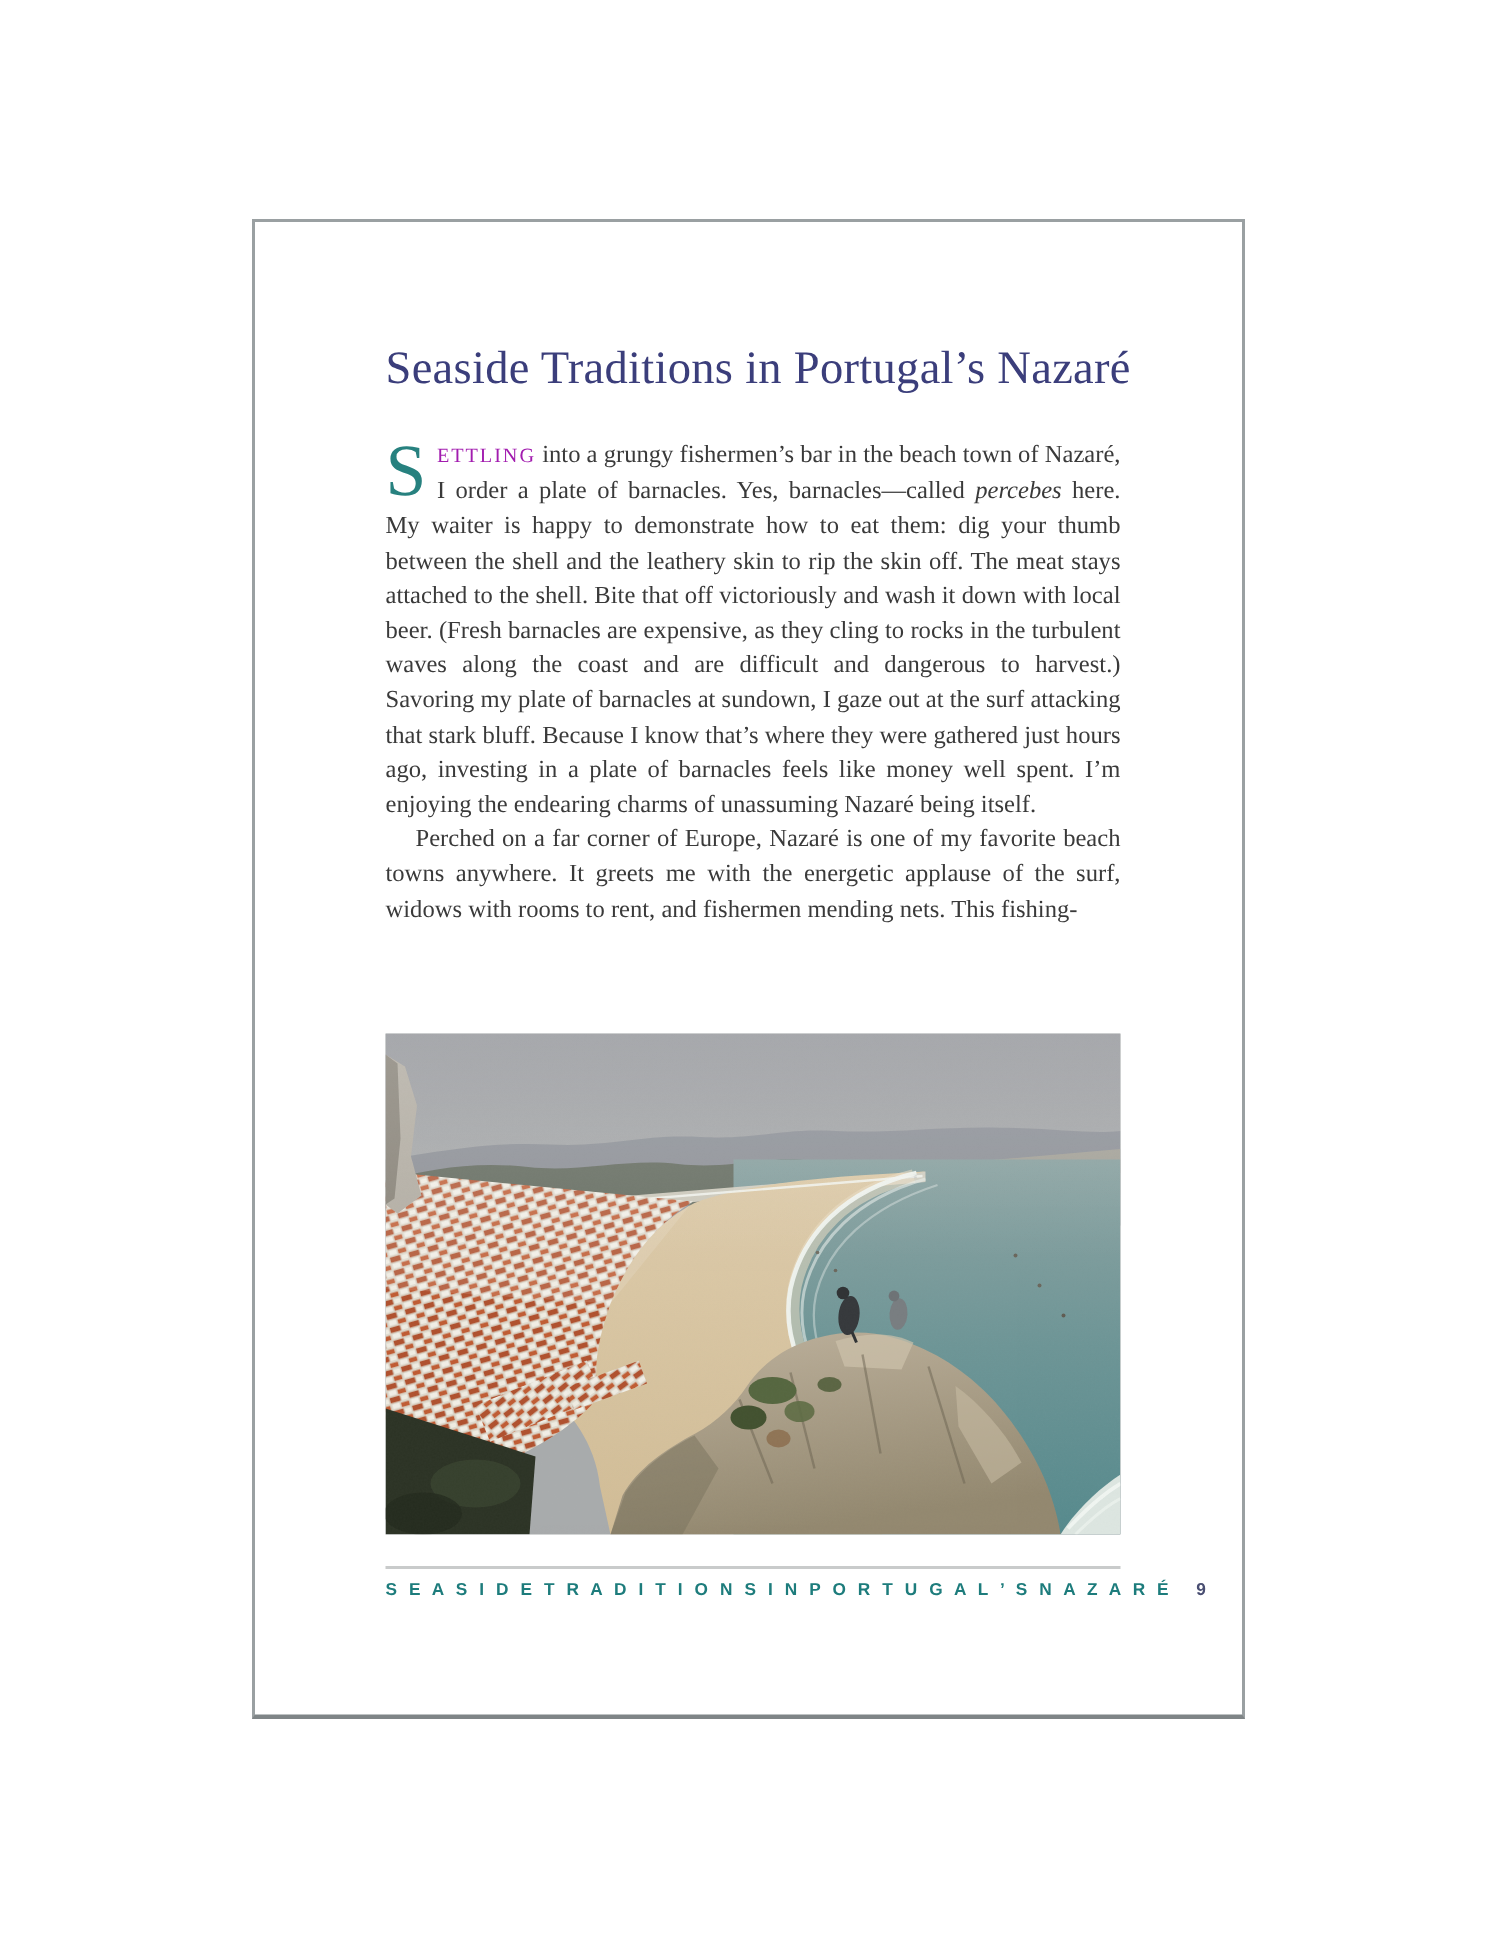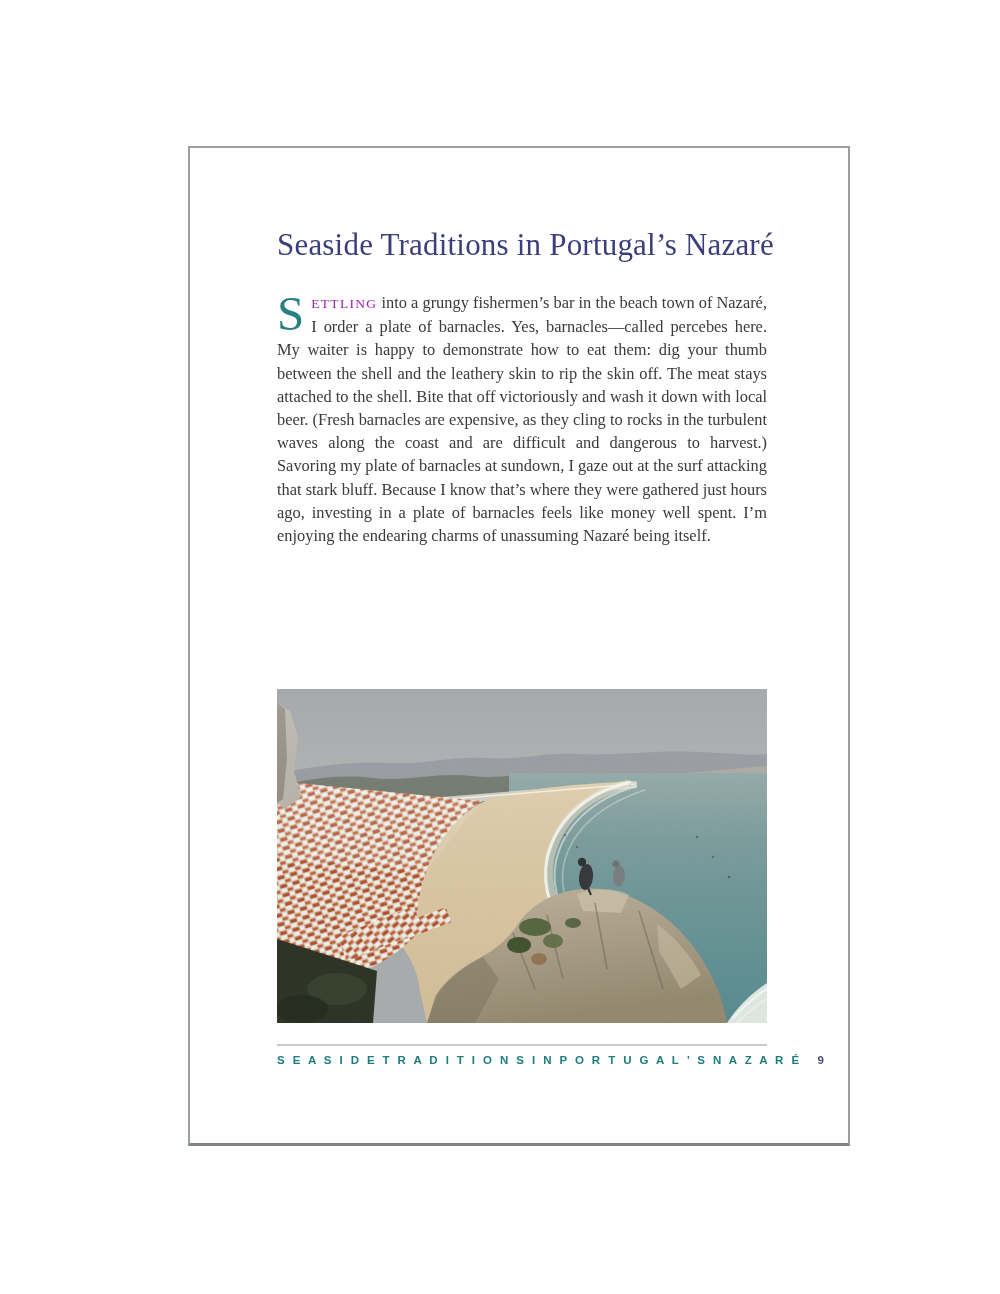--- a/index.html
+++ b/index.html
@@ -3,21 +3,21 @@
 <meta charset="utf-8">
 <style>
   * { margin:0; padding:0; box-sizing:border-box; }
   html,body { width:1000px; height:1294px; background:#ffffff; overflow:hidden;
               font-family:"Liberation Serif", serif; }
   .canvas { position:relative; width:1000px; height:1294px; background:#ffffff; }
 
   .page {
     position:absolute; left:168px; top:146px; width:662px; height:1000px;
     background:#ffffff;
-    border:2px solid #9aa0a2; border-bottom-color:#7f8587; border-bottom-width:3px;margin-left:20px;
+    border:2px solid #9aa0a2; border-bottom-color:#7f8587; border-bottom-width:3px;
   }
   .edge-strip {
     position:absolute; top:0; right:0; width:28px; height:100%;
     background:linear-gradient(180deg,
       #e8f3e5 0%, #ddeeе9 8%, #d4ebee 16%, #c8e5f2 32%, #c0e1f1 48%,
       #bfe0f0 62%, #cde9f4 76%, #e3f2f8 88%, #f7fbfc 96%, #fdfefe 100%);
   }
 
   .chapter-title {
     position:absolute; left:87px; top:78px; width:500px;
@@ -32,21 +32,21 @@
     text-align:justify;
   }
   .body-copy p + p { text-indent:20px; }
   .dropcap {
     float:left; font-size:49px; line-height:39px;
     padding:3px 7px 0 0; color:#27817f; font-family:"Liberation Serif", serif;
   }
   .smallcaps {
     color:#a21caf; font-size:13.5px; letter-spacing:1.3px; font-weight:normal;
   }
-  .italic-term { }
+  .italic-term { font-style:italic; }
 
   .photo-caption {
     position:absolute; left:87px; top:511px; width:490px;
     font-family:"Liberation Sans", sans-serif;
     font-size:15px; color:#5b6590; letter-spacing:0.3px;
   }
 
   .photo-frame {
     position:absolute; left:87px; top:541px; width:490px; height:334px;
     overflow:hidden; background:#a8abac;
@@ -72,20 +72,21 @@
   <div class="page">
 
     <div class="edge-strip"></div>
 
     <h1 class="chapter-title">Seaside Traditions in Portugal’s Nazaré</h1>
 
     <div class="body-copy">
       <p>
         <span class="dropcap">S</span><span class="smallcaps">ETTLING</span><span> into a grungy fishermen’s bar in the beach town of Nazaré, I order a plate of barnacles. Yes, barnacles—called </span><span class="italic-term">percebes</span><span> here. My waiter is happy to demonstrate how to eat them: dig your thumb between the shell and the leathery skin to rip the skin off. The meat stays attached to the shell. Bite that off victoriously and wash it down with local beer. (Fresh barnacles are expensive, as they cling to rocks in the turbulent waves along the coast and are difficult and dangerous to harvest.) Savoring my plate of barnacles at sundown, I gaze out at the surf attacking that stark bluff. Because I know that’s where they were gathered just hours ago, investing in a plate of barnacles feels like money well spent. I’m enjoying the endearing charms of unassuming Nazaré being itself.</span>
       </p>
+      <p>Perched on a far corner of Europe, Nazaré is one of my favorite beach towns anywhere. It greets me with the energetic applause of the surf, widows with rooms to rent, and fishermen mending nets. This fishing-</p>
     </div>
 
 
     <div class="photo-frame">
       <svg width="490" height="334" viewBox="0 0 490 334" xmlns="http://www.w3.org/2000/svg">
         <defs>
           <linearGradient id="skyG" x1="0" y1="0" x2="0" y2="1">
             <stop offset="0" stop-color="#96989d"></stop>
             <stop offset="1" stop-color="#b4b6b5"></stop>
           </linearGradient>

